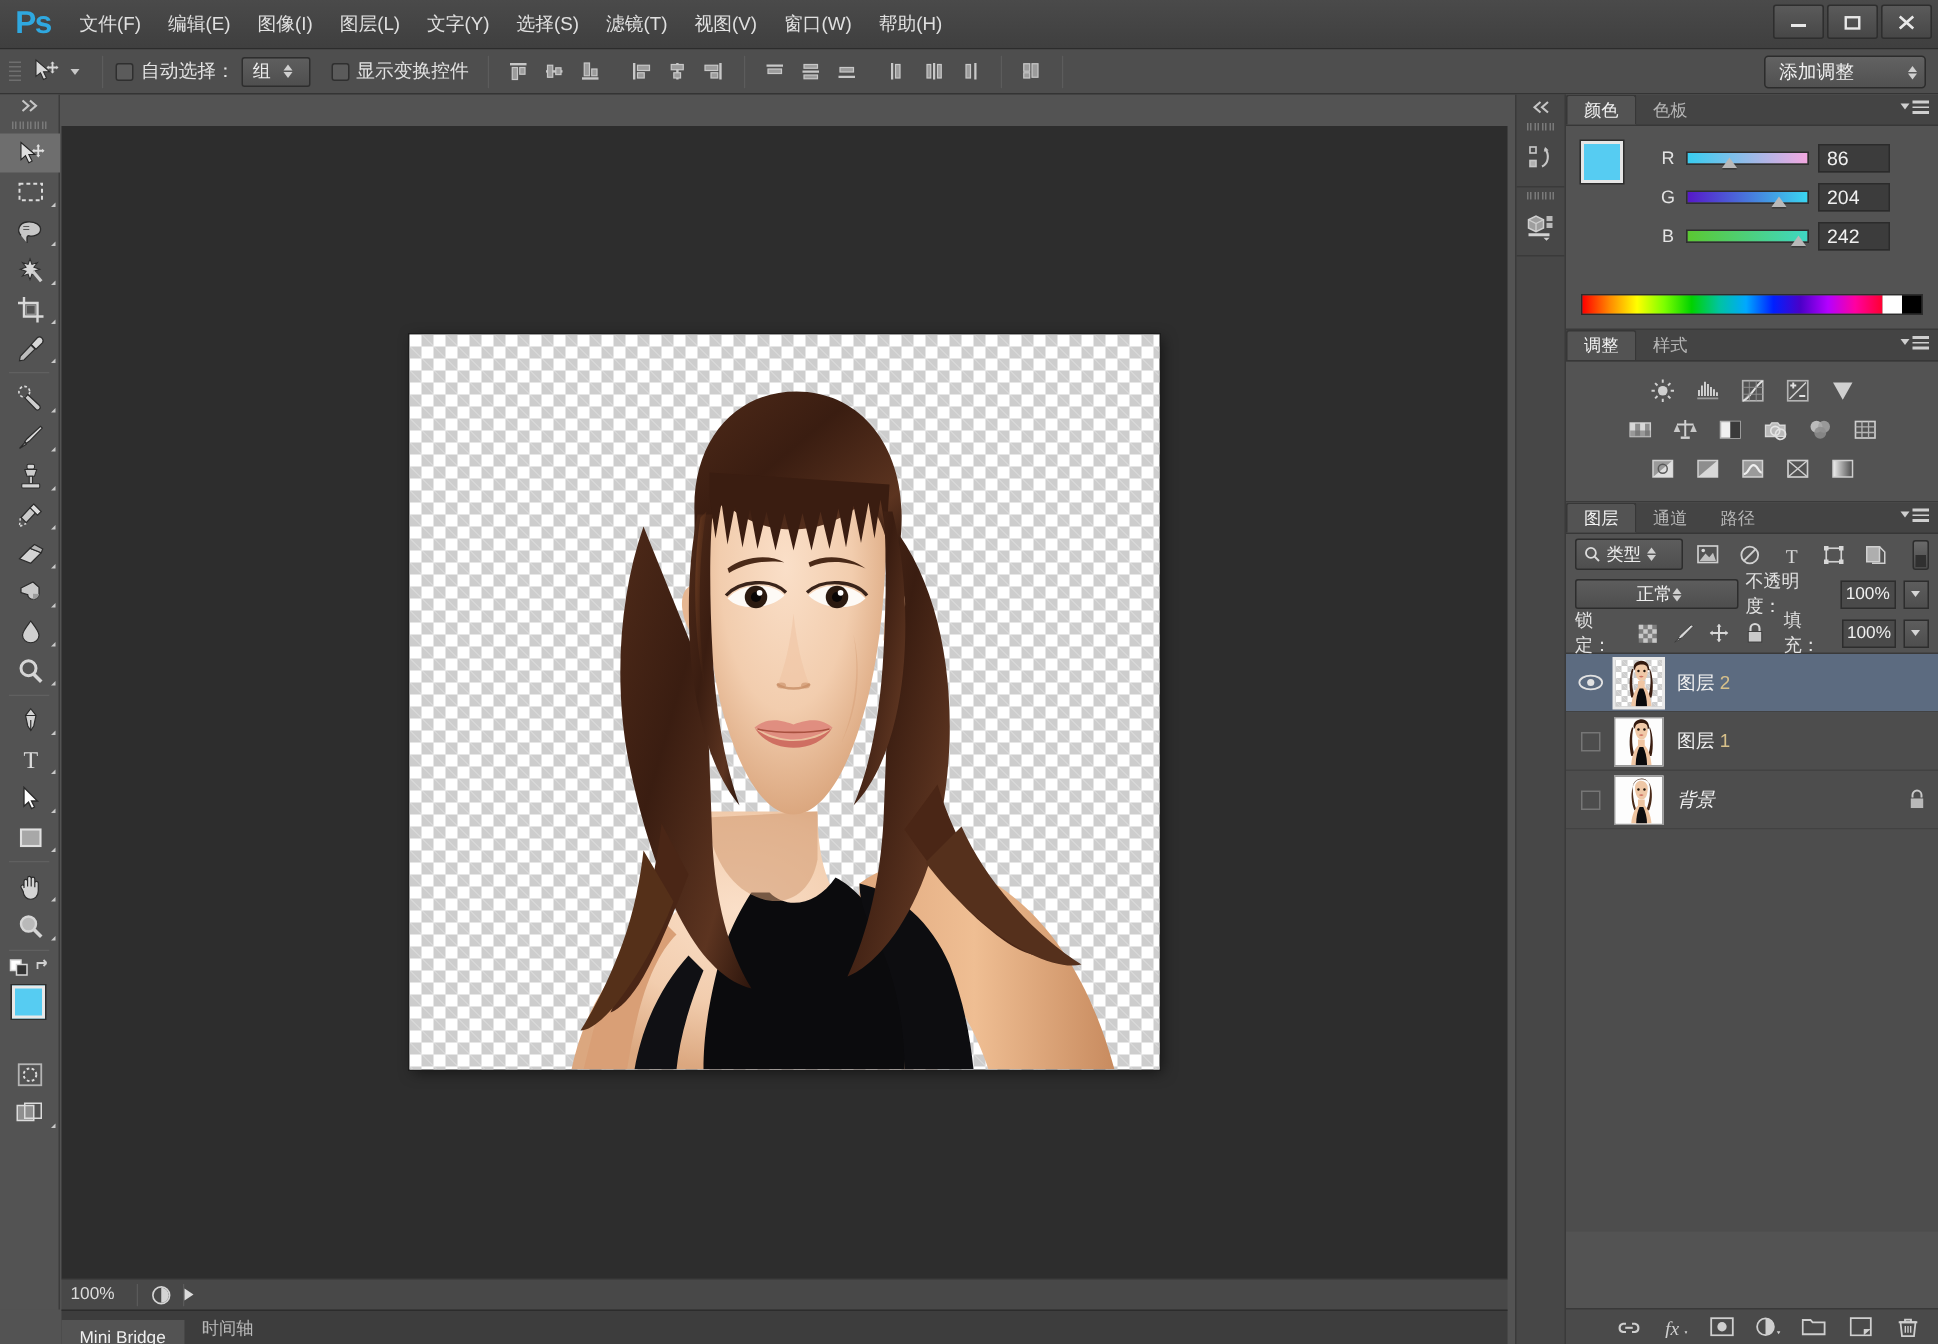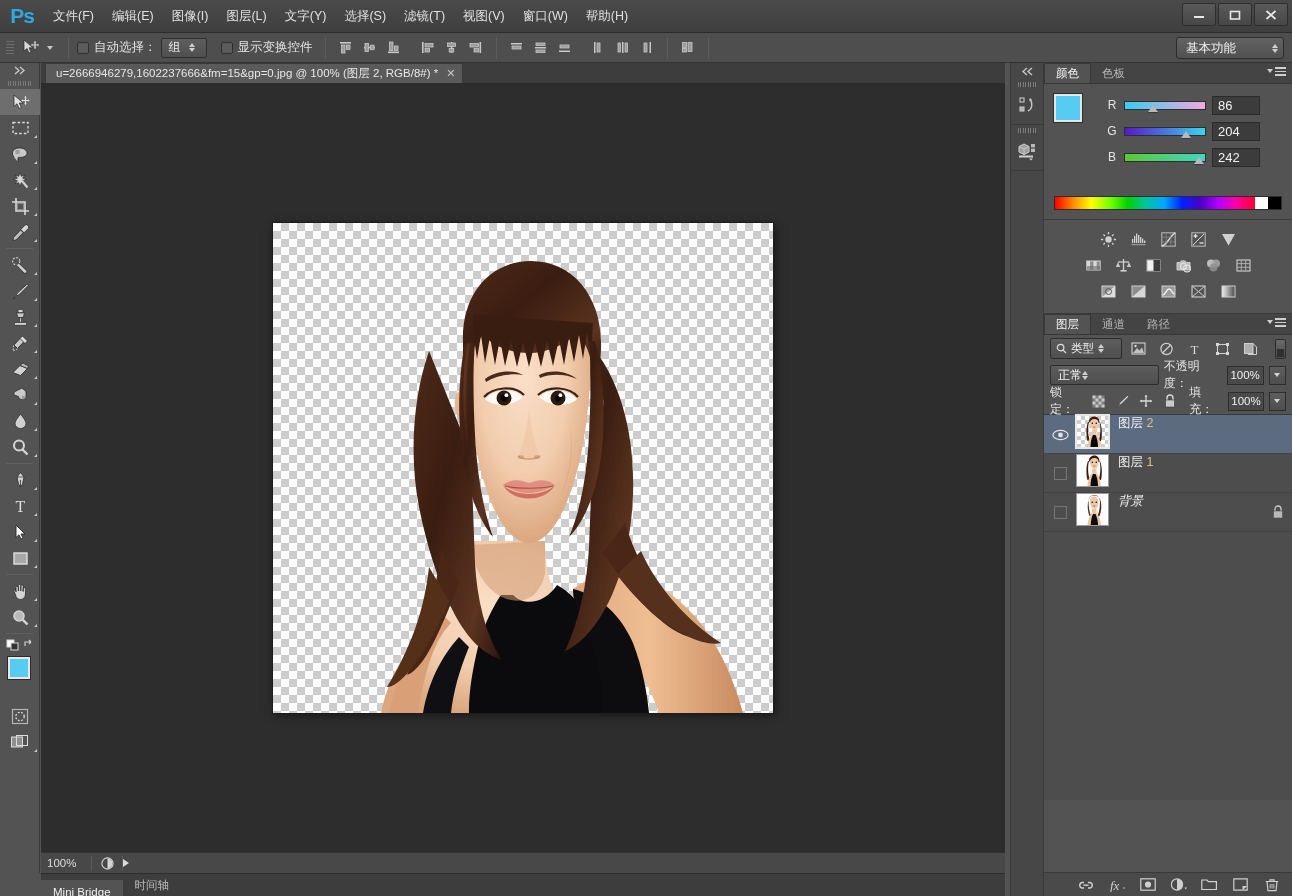--- a/index.html
+++ b/index.html
@@ -155,30 +155,30 @@
   .lrow{ display:flex; align-items:center; height:22px; padding:0 6px; gap:5px;}
   .lfilter{ height:21px; width:72px; background:linear-gradient(#5d5d5d,#4e4e4e);
     border:1px solid #2d2d2d; border-radius:2px; display:flex; align-items:center; gap:4px; padding:0 3px 0 5px;
     font-size:11.5px; color:#eee;}
   .fico{ width:23px;height:20px;display:flex;align-items:center;justify-content:center;}
   .toggle-sw{ width:11px;height:20px; background:linear-gradient(#6a6a6a,#4a4a4a);
      border:1px solid #2d2d2d; border-radius:2px; position:relative;}
   .toggle-sw:after{ content:''; position:absolute; left:1px; top:9px; width:7px;height:8px; background:#303030;}
   .blendsel{ width:112px; height:20px; background:linear-gradient(#5d5d5d,#4e4e4e);
     border:1px solid #2d2d2d; border-radius:2px; display:flex; align-items:center;
-    justify-content:flex-start; padding:0 4px 0 7px; font-size:12px; color:#f0f0f0;}
+    justify-content:center; padding:0 4px 0 7px; font-size:12px; color:#f0f0f0;}
   .lbl{ font-size:12px; color:#e3e3e3;}
   .numbox{ width:38px; height:19px; background:#4a4a4a; border:1px solid #2d2d2d; color:#f0f0f0;
     font-size:11.5px; display:flex; align-items:center; justify-content:center;}
   .dropbtn{ width:18px; height:19px; background:linear-gradient(#5d5d5d,#4e4e4e); border:1px solid #2d2d2d;
     display:flex; align-items:center; justify-content:center;}
   .dropbtn i{ width:0;height:0;border-left:3.5px solid transparent;border-right:3.5px solid transparent;border-top:4px solid #d5d5d5;}
   .lockico{ width:20px;height:18px; display:flex; align-items:center; justify-content:center;}
   .layerlist{ border-top:1px solid #3a3a3a; }
-  .layer{ height:39px; display:flex; border-bottom:1px solid #424242;
+  .layer{ height:39px; display:flex; align-items:center; border-bottom:1px solid #424242;
     background:#4d4d4d; }
   .layer.sel{ background:#5c6b80; }
   .eye{ width:32px; height:39px; display:flex; align-items:center; justify-content:center;}
   .eyebox{ width:13px;height:13px;border:1px solid #767676; background:transparent;}
   .thumb{ width:33px; height:33px; border:1px solid #9a9a9a; overflow:hidden; position:relative; background:#fff;}
   .thumb.sel-th{ outline:2px solid #e8e8e8; outline-offset:-1px;}
   .thumb.alpha{ background-image:
       linear-gradient(45deg,#cdcdcd 25%,transparent 25%,transparent 75%,#cdcdcd 75%),
       linear-gradient(45deg,#cdcdcd 25%,transparent 25%,transparent 75%,#cdcdcd 75%);
       background-size:8px 8px; background-position:0 0,4px 4px;}
@@ -348,21 +348,21 @@
     <div class="alignbtn">
       <svg width="15" height="15">
           <rect x="2.5" y="2.5" width="4" height="5" fill="#9c9c9c" stroke="#c8c8c8" stroke-width="0.8"></rect>
           <rect x="8" y="2.5" width="4" height="9" fill="#9c9c9c" stroke="#c8c8c8" stroke-width="0.8"></rect>
           <rect x="2.5" y="8.5" width="4" height="3.5" fill="#9c9c9c" stroke="#c8c8c8" stroke-width="0.8"></rect>
         </svg>
     </div>
     <div class="vsep"></div>
 
     <div class="ws-select">
-      <span>基本功能</span>
+      <span>添加调整</span>
       <span class="spin">
           <i class="up"></i>
           <i class="dn"></i>
         </span>
     </div>
   </div>
 
   <div class="toolbox">
     <div class="tb-collapse">
       <svg width="14" height="9">
@@ -545,26 +545,20 @@
     </div>
     <div class="tool">
       <svg width="20" height="17">
           <rect x="1.5" y="3" width="11" height="10" fill="#8f8f8f" stroke="#dcdcdc" stroke-width="1"></rect>
       <rect x="6.5" y="1.5" width="11" height="10" fill="none" stroke="#dcdcdc" stroke-width="1"></rect>
         </svg>
       <span class="corner"></span>
     </div>
   </div>
 
-  <div class="doctabs">
-    <div class="doctab">
-      <span>u=2666946279,1602237666&amp;fm=15&amp;gp=0.jpg @ 100% (图层 2, RGB/8#) *</span>
-      <span class="tab-x">✕</span>
-    </div>
-  </div>
 
   <div class="canvasarea">
     <div class="canvas-doc">
       <svg class="portrait" viewBox="0 0 500 490" preserveAspectRatio="none">
         <defs>
           <radialGradient id="skin" cx="45%" cy="38%" r="62%">
             <stop offset="0%" stop-color="#fadfc8"></stop>
             <stop offset="58%" stop-color="#f2cdae"></stop>
             <stop offset="100%" stop-color="#dba77f"></stop>
           </radialGradient>
@@ -767,20 +761,32 @@
       </div>
       <div class="spectrum">
         <span class="spec-main"></span>
         <span class="spec-w"></span>
         <span class="spec-k"></span>
       </div>
       <div style="height:9px"></div>
     </div>
 
     <div class="panel">
+      <div class="ptabs">
+        <div class="ptab active">调整</div>
+        <div class="ptab">样式</div>
+        <div class="pmenu">
+          <span class="car"></span>
+          <span class="bars">
+              <i></i>
+              <i></i>
+              <i></i>
+            </span>
+        </div>
+      </div>
       <div class="adjbody">
 
         <div class="adj-row">
           <span class="adj-ico">
             <svg width="17" height="17" viewBox="0 0 17 17">
                 <circle cx="8.5" cy="8.5" r="3.2" fill="#d0d0d0"></circle>
             <g stroke="#d0d0d0" stroke-width="1.3">
                   <path d="M8.5 1 v2.2M8.5 13.8 v2.2M1 8.5 h2.2M13.8 8.5 h2.2M3.4 3.4 l1.6 1.6M12 12 l1.6 1.6M13.6 3.4 l-1.6 1.6M5 12 l-1.6 1.6"></path>
                 </g>
               </svg>

